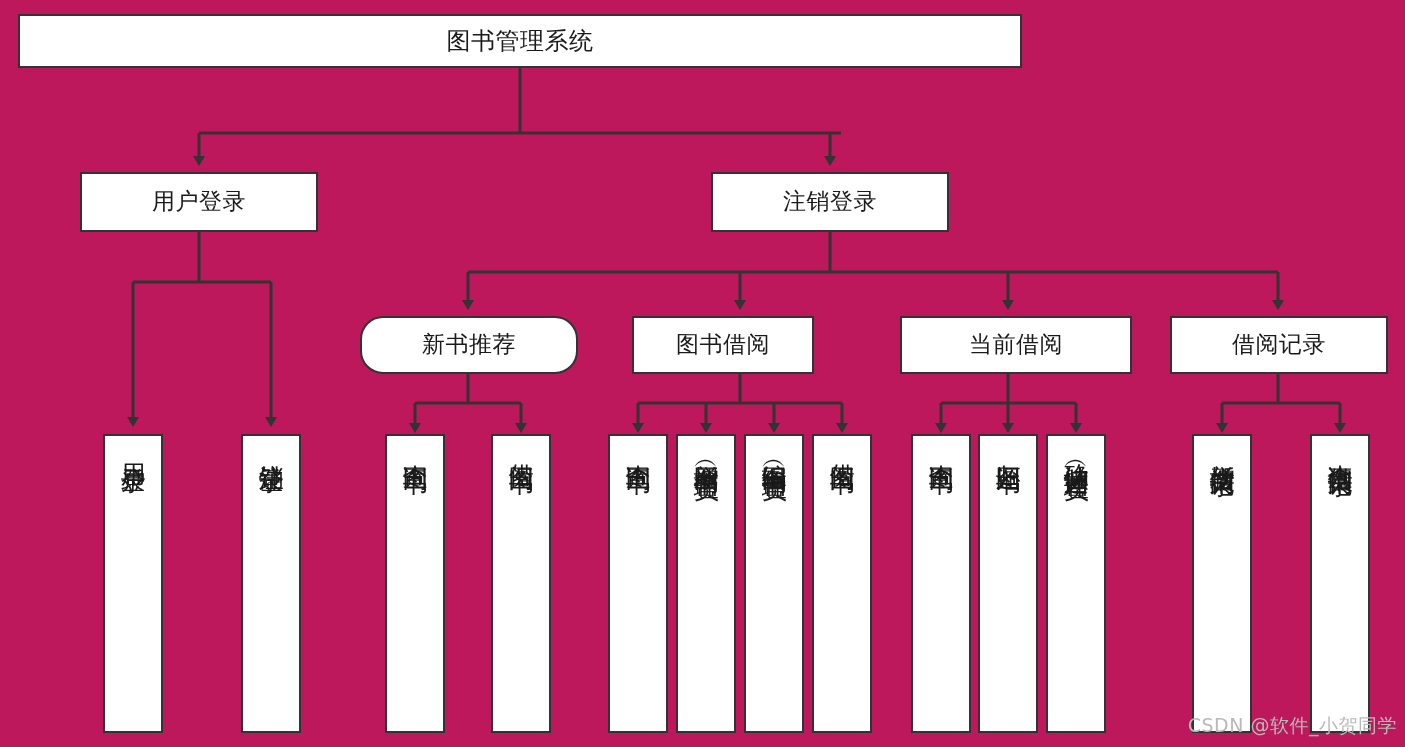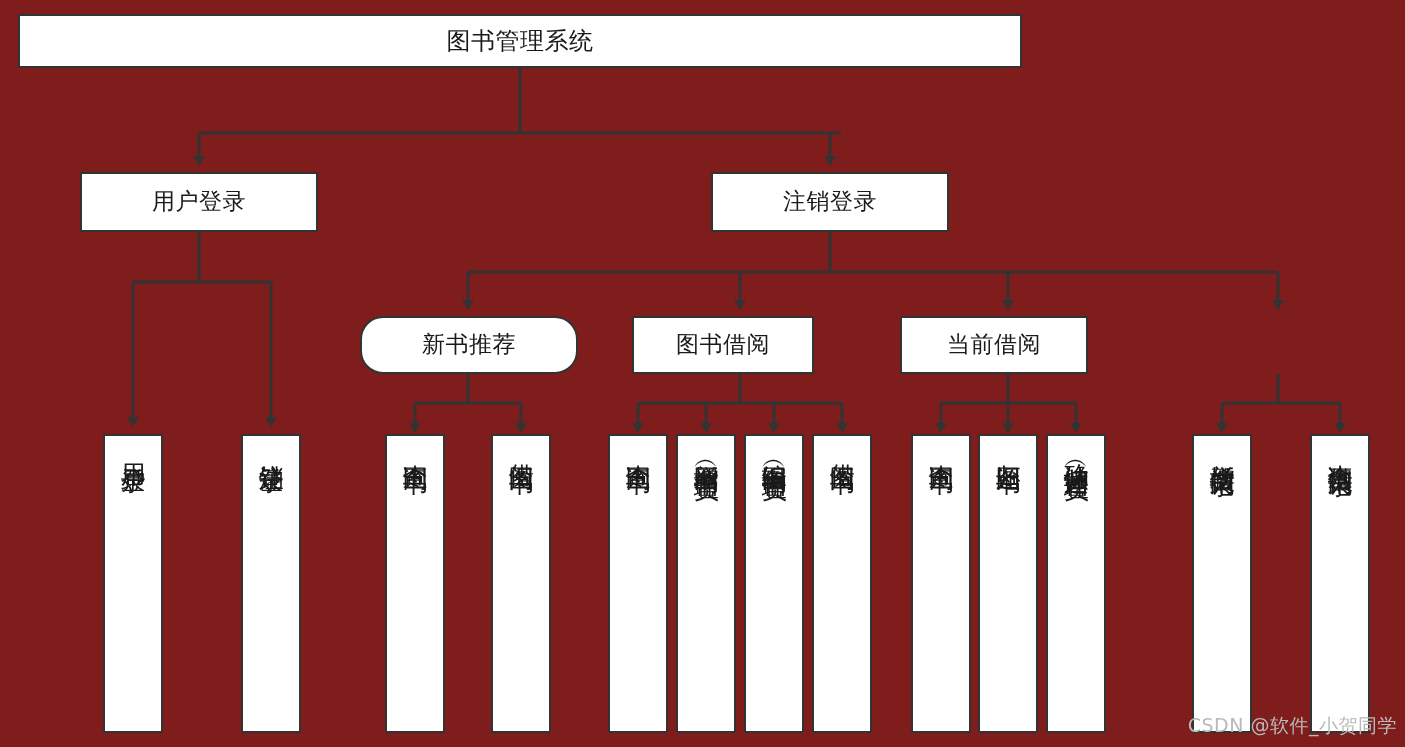--- a/index.html
+++ b/index.html
@@ -7,21 +7,21 @@
     padding: 0;
     background: #ffffff;
   }
   body {
     font-family: "DejaVu Sans", "Liberation Sans", sans-serif;
   }
   #canvas {
     position: relative;
     width: 1405px;
     height: 747px;
-    background: #7f1d1d;
+    background: #be185d;
     overflow: hidden;
   }
   svg.connectors {
     position: absolute;
     left: 0;
     top: 0;
     width: 1405px;
     height: 747px;
     pointer-events: none;
   }
@@ -135,22 +135,25 @@
   <div class="node horiz" style="left:711px;top:172px;width:238px;height:60px;">
     <span class="lbl">注销登录</span>
   </div>
 
   <div class="node horiz" style="left:360px;top:316px;width:218px;height:58px;border-radius:23px;">
     <span class="lbl">新书推荐</span>
   </div>
   <div class="node horiz" style="left:632px;top:316px;width:182px;height:58px;">
     <span class="lbl">图书借阅</span>
   </div>
-  <div class="node horiz" style="left:900px;top:316px;width:188px;height:58px;">
+  <div class="node horiz" style="left:900px;top:316px;width:232px;height:58px;">
     <span class="lbl">当前借阅</span>
+  </div>
+  <div class="node horiz" style="left:1170px;top:316px;width:218px;height:58px;">
+    <span class="lbl">借阅记录</span>
   </div>
 
   <div class="node vert" style="left:103px;top:434px;width:60px;height:299px;">
     <span class="lbl">用户登录</span>
   </div>
   <div class="node vert" style="left:241px;top:434px;width:60px;height:299px;">
     <span class="lbl">注销登录</span>
   </div>
 
   <div class="node vert" style="left:385px;top:434px;width:60px;height:299px;">

